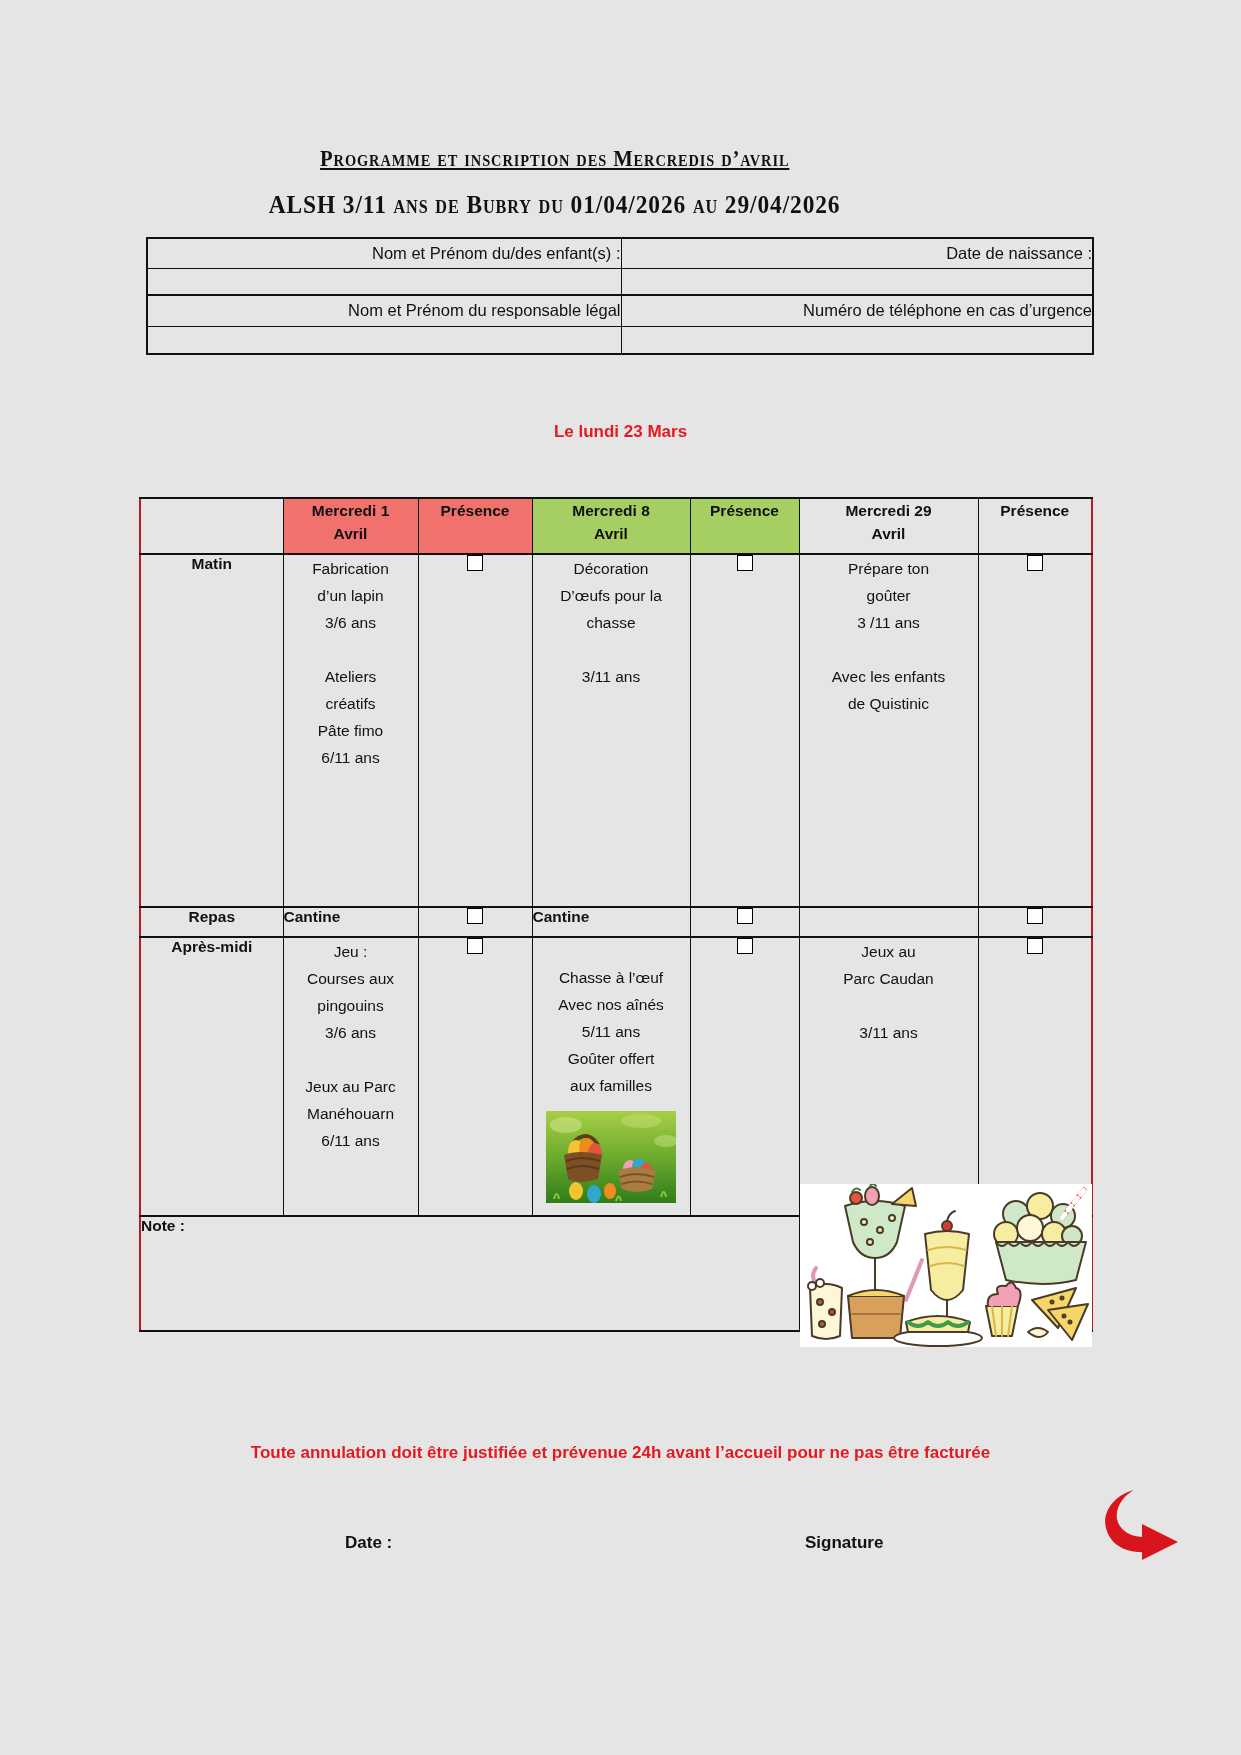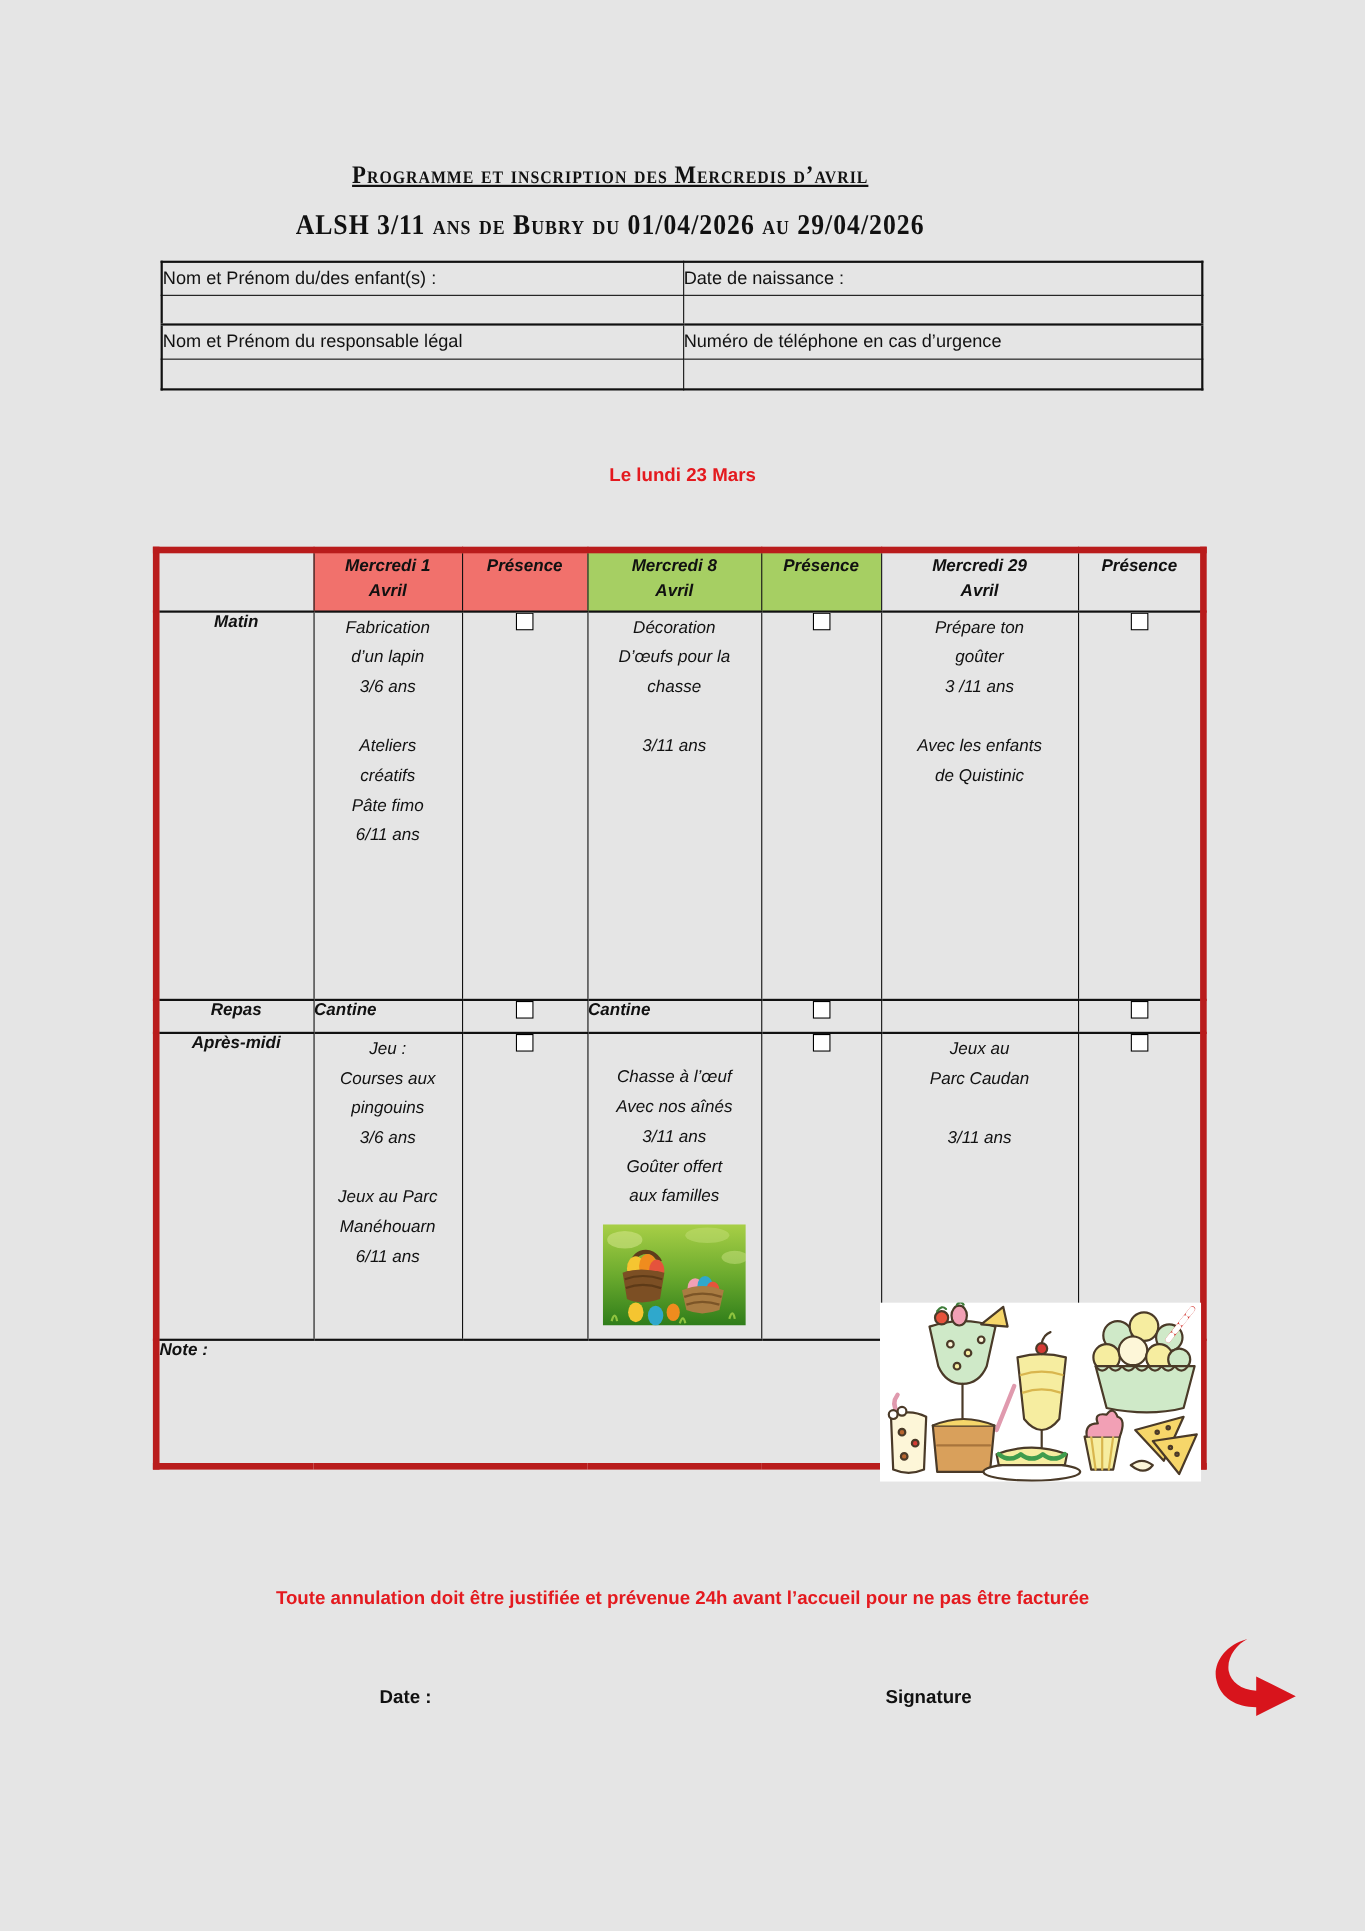--- a/index.html
+++ b/index.html
@@ -11,26 +11,26 @@
   .doc-title{display:inline-block;font-family:"Liberation Serif",serif;font-weight:bold;
              font-variant:small-caps;letter-spacing:1px;transform:scaleX(.9);transform-origin:center;
              white-space:nowrap;color:#111;}
   .u{text-decoration:underline;}
   .red-note{color:#e41a1f;font-weight:bold;font-size:17px;}
   .mail-line{font-weight:bold;font-size:17px;color:#111;}
   .email-link{color:#0563c1;font-weight:bold;text-decoration:underline;cursor:pointer;}
 
   
   table.info{border-collapse:collapse;table-layout:fixed;width:946px;border:2px solid #111;}
-  table.info td{border:1px solid #111;text-align:left;vertical-align:middle;
+  table.info td{border:1px solid #111;text-align:right;vertical-align:middle;
                 font-size:16.5px;color:#111;padding:0;}
   table.info tr.sep td{border-top:2px solid #111;}
 
   
-  table.sched{border-collapse:collapse;table-layout:fixed;width:952px;border:6px solid #b91c1c;font-style:italic;}
+  table.sched{border-collapse:collapse;table-layout:fixed;width:952px;border:2px solid #b91c1c;}
   table.sched td{border:1px solid #111;border-top-width:2px;border-bottom-width:2px;
                  padding:0;vertical-align:top;font-size:15.5px;color:#111;}
   .hd{font-weight:bold;font-size:17px;text-align:center;padding-top:6px;line-height:23px;
       white-space:pre-line;}
   .hd-red{background:#f1716c;}
   .hd-green{background:#a6cf63;}
   .rowlab{font-weight:bold;font-size:17px;text-align:center;padding-top:6px;}
   .rowlab-mid{font-weight:bold;font-size:17px;text-align:center;vertical-align:middle;}
   .txt{white-space:pre-line;text-align:center;line-height:27px;padding-top:34px;}
   .txt-pm{white-space:pre-line;text-align:center;line-height:27px;padding-top:26px;}
@@ -164,21 +164,21 @@
 
 Jeux au Parc
 Manéhouarn
 6/11 ans</td>
       <td class="chk-cell">
         <span class="checkbox"></span>
       </td>
       <td>
         <div class="txt-pm">Chasse à l’œuf
 Avec nos aînés
-3/11 ans
+5/11 ans
 Goûter offert
 aux familles</div>
 
         <svg class="egg-photo" width="130" height="92" viewBox="0 0 130 92">
           <defs>
             <linearGradient id="grassbg" x1="0" y1="0" x2="0" y2="1">
               <stop offset="0" stop-color="#a8cf46"></stop>
                   <stop offset="0.5" stop-color="#6cab2e"></stop>
               <stop offset="1" stop-color="#2f7d1a"></stop>
             </linearGradient>

